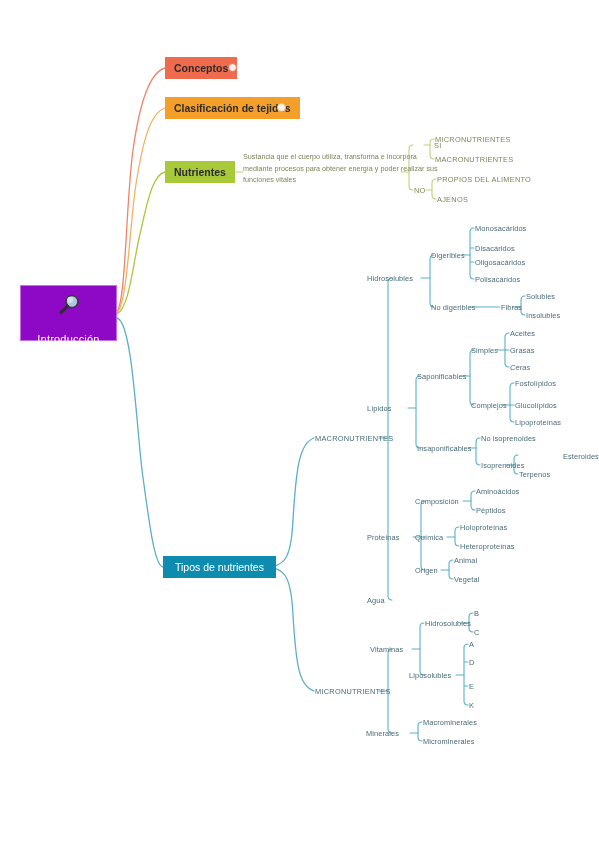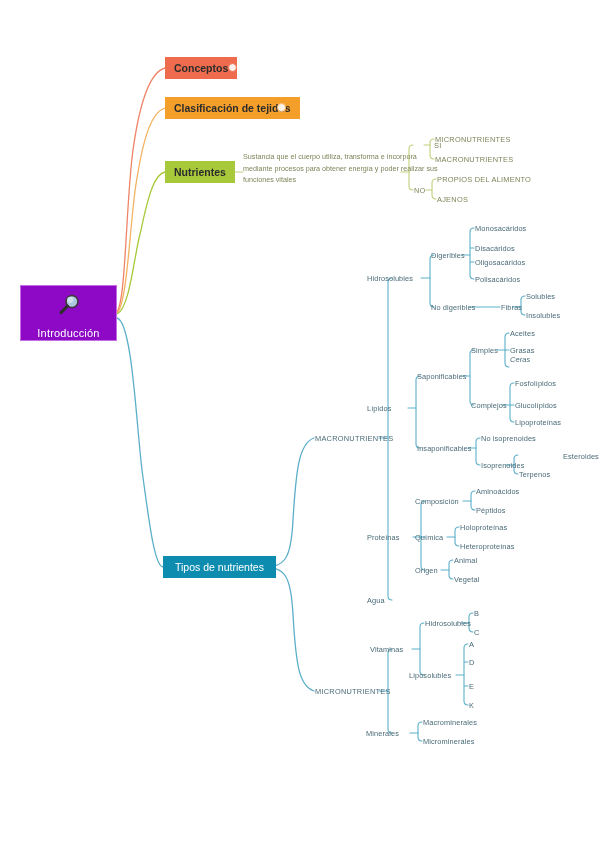--- a/index.html
+++ b/index.html
@@ -31,21 +31,21 @@
   }
   
   .root-node {
     left: 20px; top: 285px;
     width: 97px; height: 56px;
     background: #8E09C6;
     border: 1px solid #C46BE6;
     flex-direction: column;
     justify-content: flex-start;
     padding-top: 7px;
-    gap: 10px;
+    gap: 16px;
   }
   .root-label {
     color: #ffffff;
     font-size: 11px;
     letter-spacing: .2px;
   }
   .magnifier { width: 26px; height: 24px; display:block; }
   
   .box {
     font-size: 10.5px;
@@ -252,21 +252,21 @@
   <div class="lbl teal" style="left:431px; top:303px;">No digeribles</div>
   <div class="lbl teal" style="left:501px; top:303px;">Fibras</div>
   <div class="lbl teal" style="left:526px; top:292px;">Solubles</div>
   <div class="lbl teal" style="left:526px; top:311px;">Insolubles</div>
 
   <div class="lbl teal" style="left:367px; top:404px;">Lípidos</div>
   <div class="lbl teal" style="left:417px; top:372px;">Saponificables</div>
   <div class="lbl teal" style="left:471px; top:346px;">Simples</div>
   <div class="lbl teal" style="left:510px; top:329px;">Aceites</div>
   <div class="lbl teal" style="left:510px; top:346px;">Grasas</div>
-  <div class="lbl teal" style="left:510px; top:355px;font-style:italic;">Ceras</div>
+  <div class="lbl teal" style="left:510px; top:363px;font-style:italic;">Ceras</div>
   <div class="lbl teal" style="left:471px; top:401px;">Complejos</div>
   <div class="lbl teal" style="left:515px; top:379px;">Fosfolípidos</div>
   <div class="lbl teal" style="left:515px; top:401px;">Glucolípidos</div>
   <div class="lbl teal" style="left:515px; top:418px;">Lipoproteínas</div>
   <div class="lbl teal" style="left:417px; top:444px;">Insaponificables</div>
   <div class="lbl teal" style="left:481px; top:434px;">No isoprenoides</div>
   <div class="lbl teal" style="left:481px; top:461px;">Isoprenoides</div>
   <div class="lbl teal" style="left:519px; top:452px;padding-left:44px;">Esteroides</div>
   <div class="lbl teal" style="left:519px; top:470px;">Terpenos</div>
 

